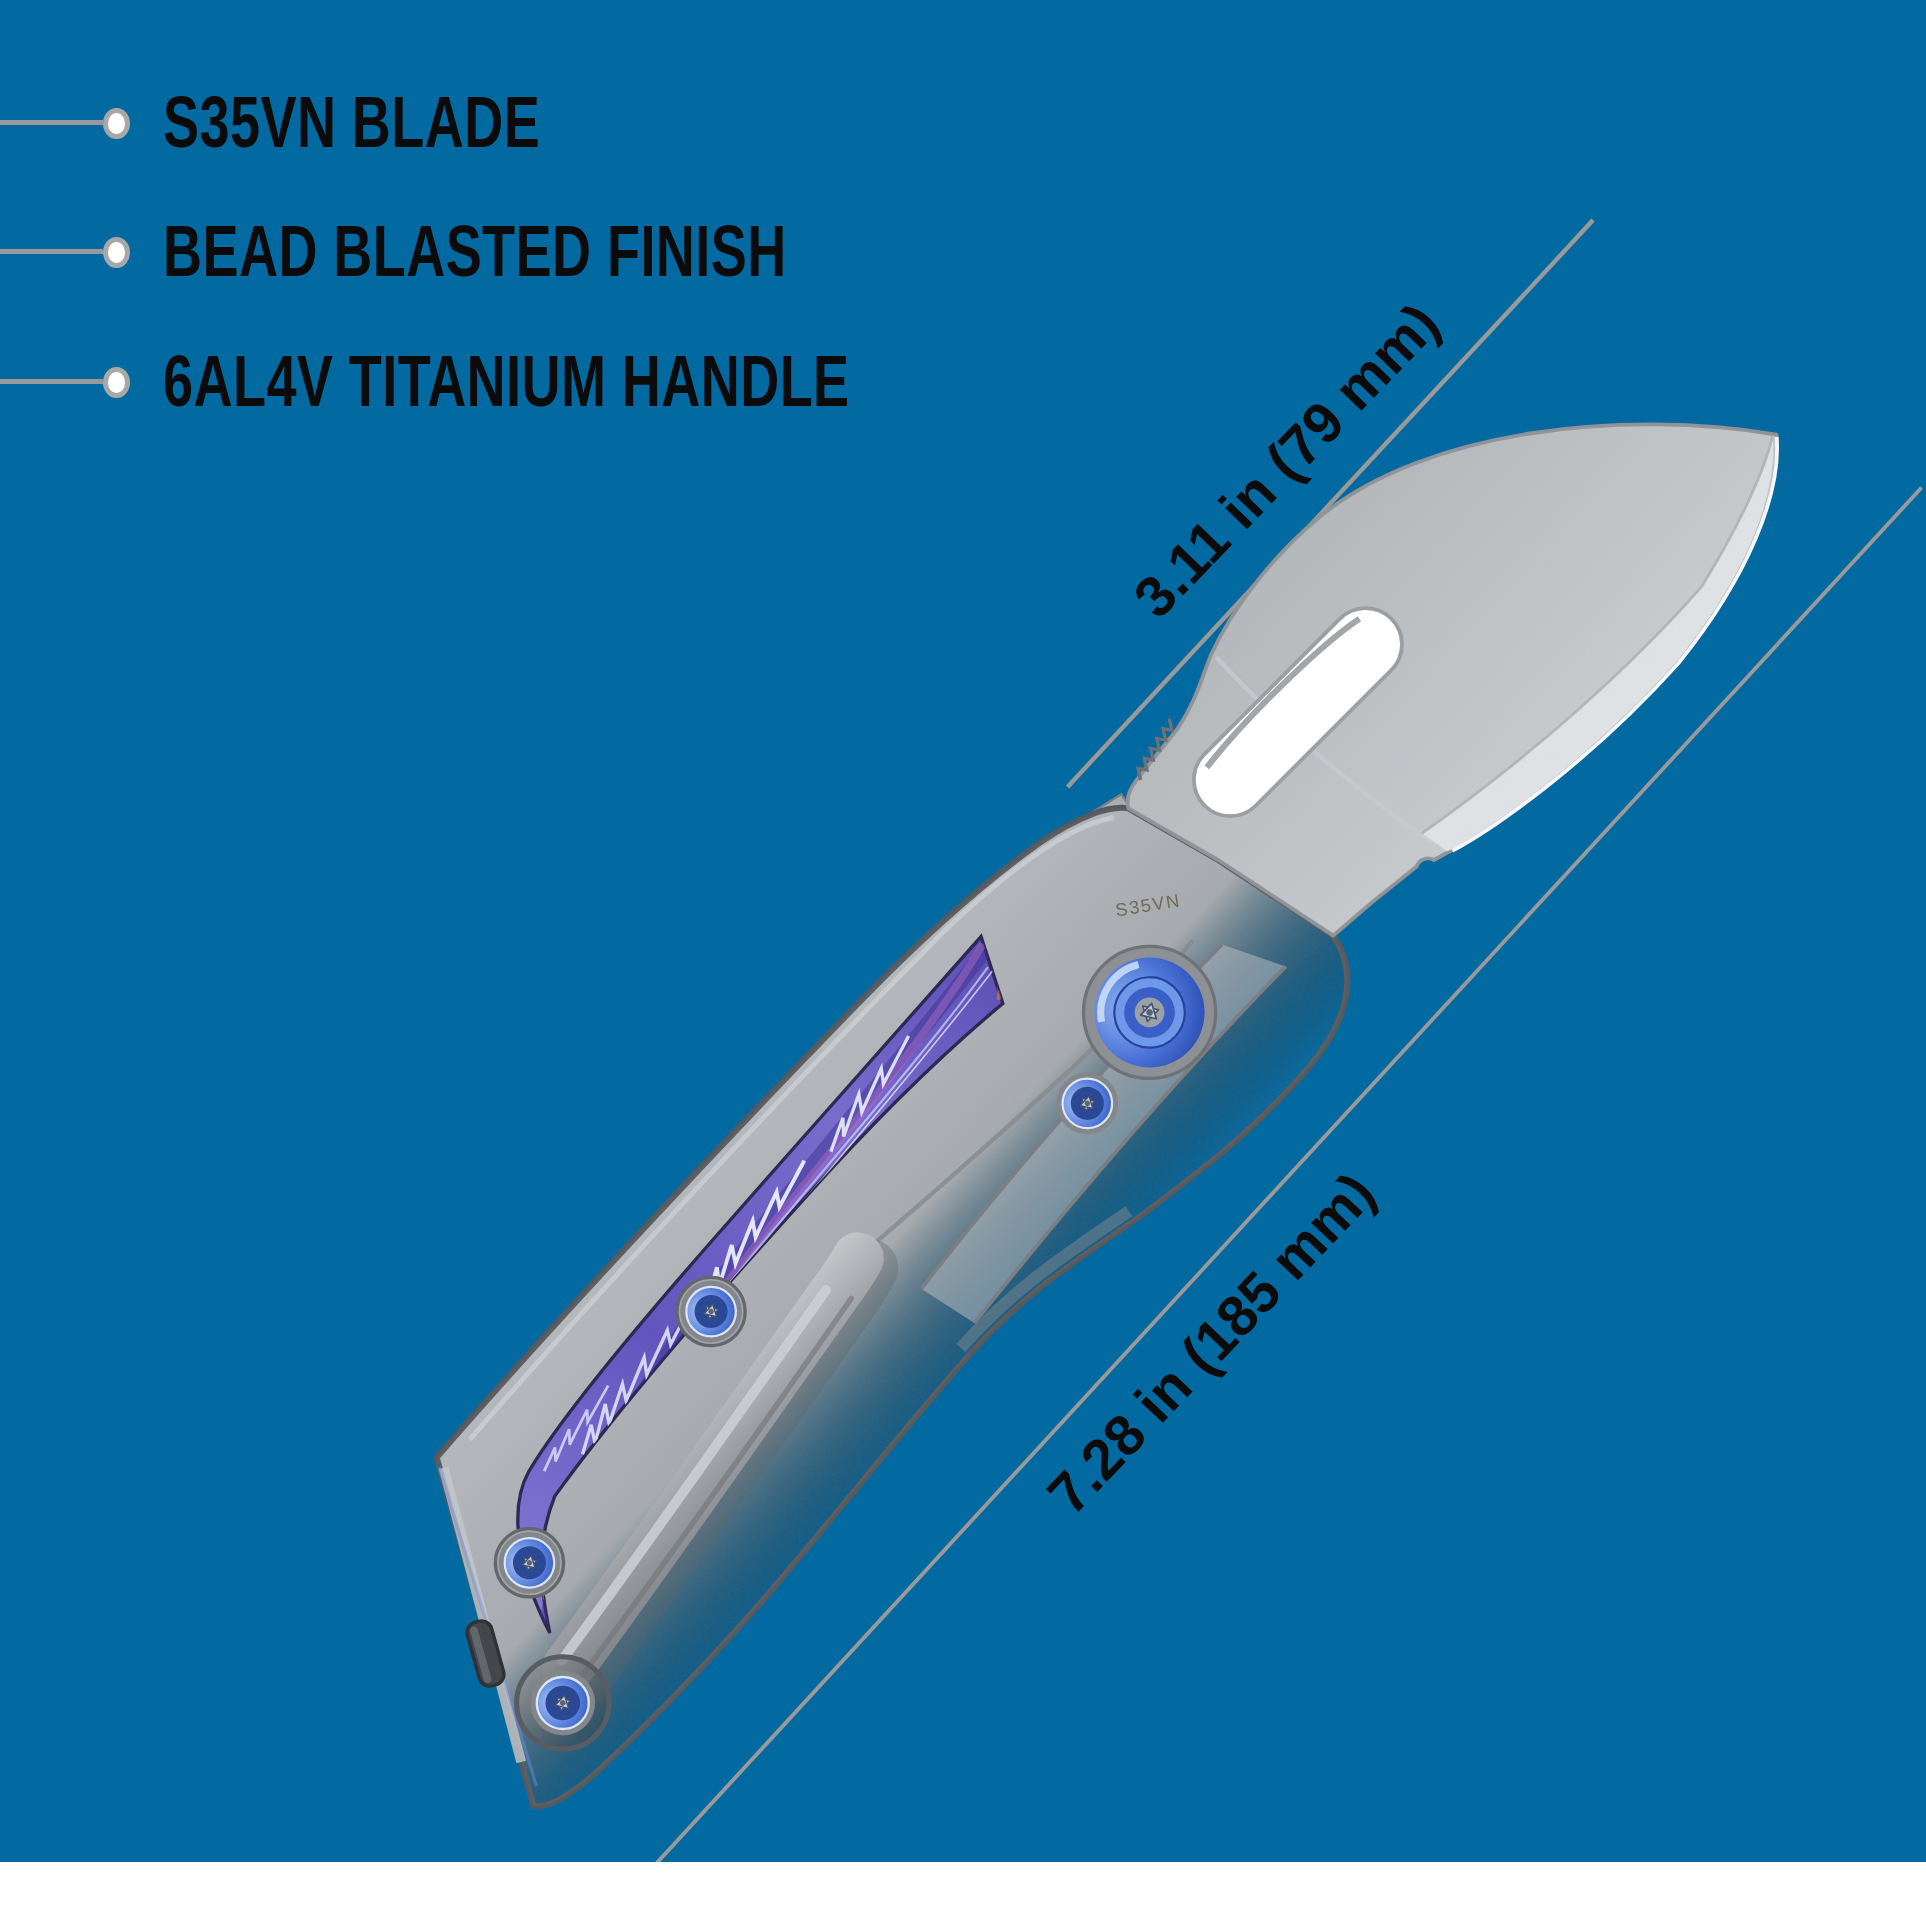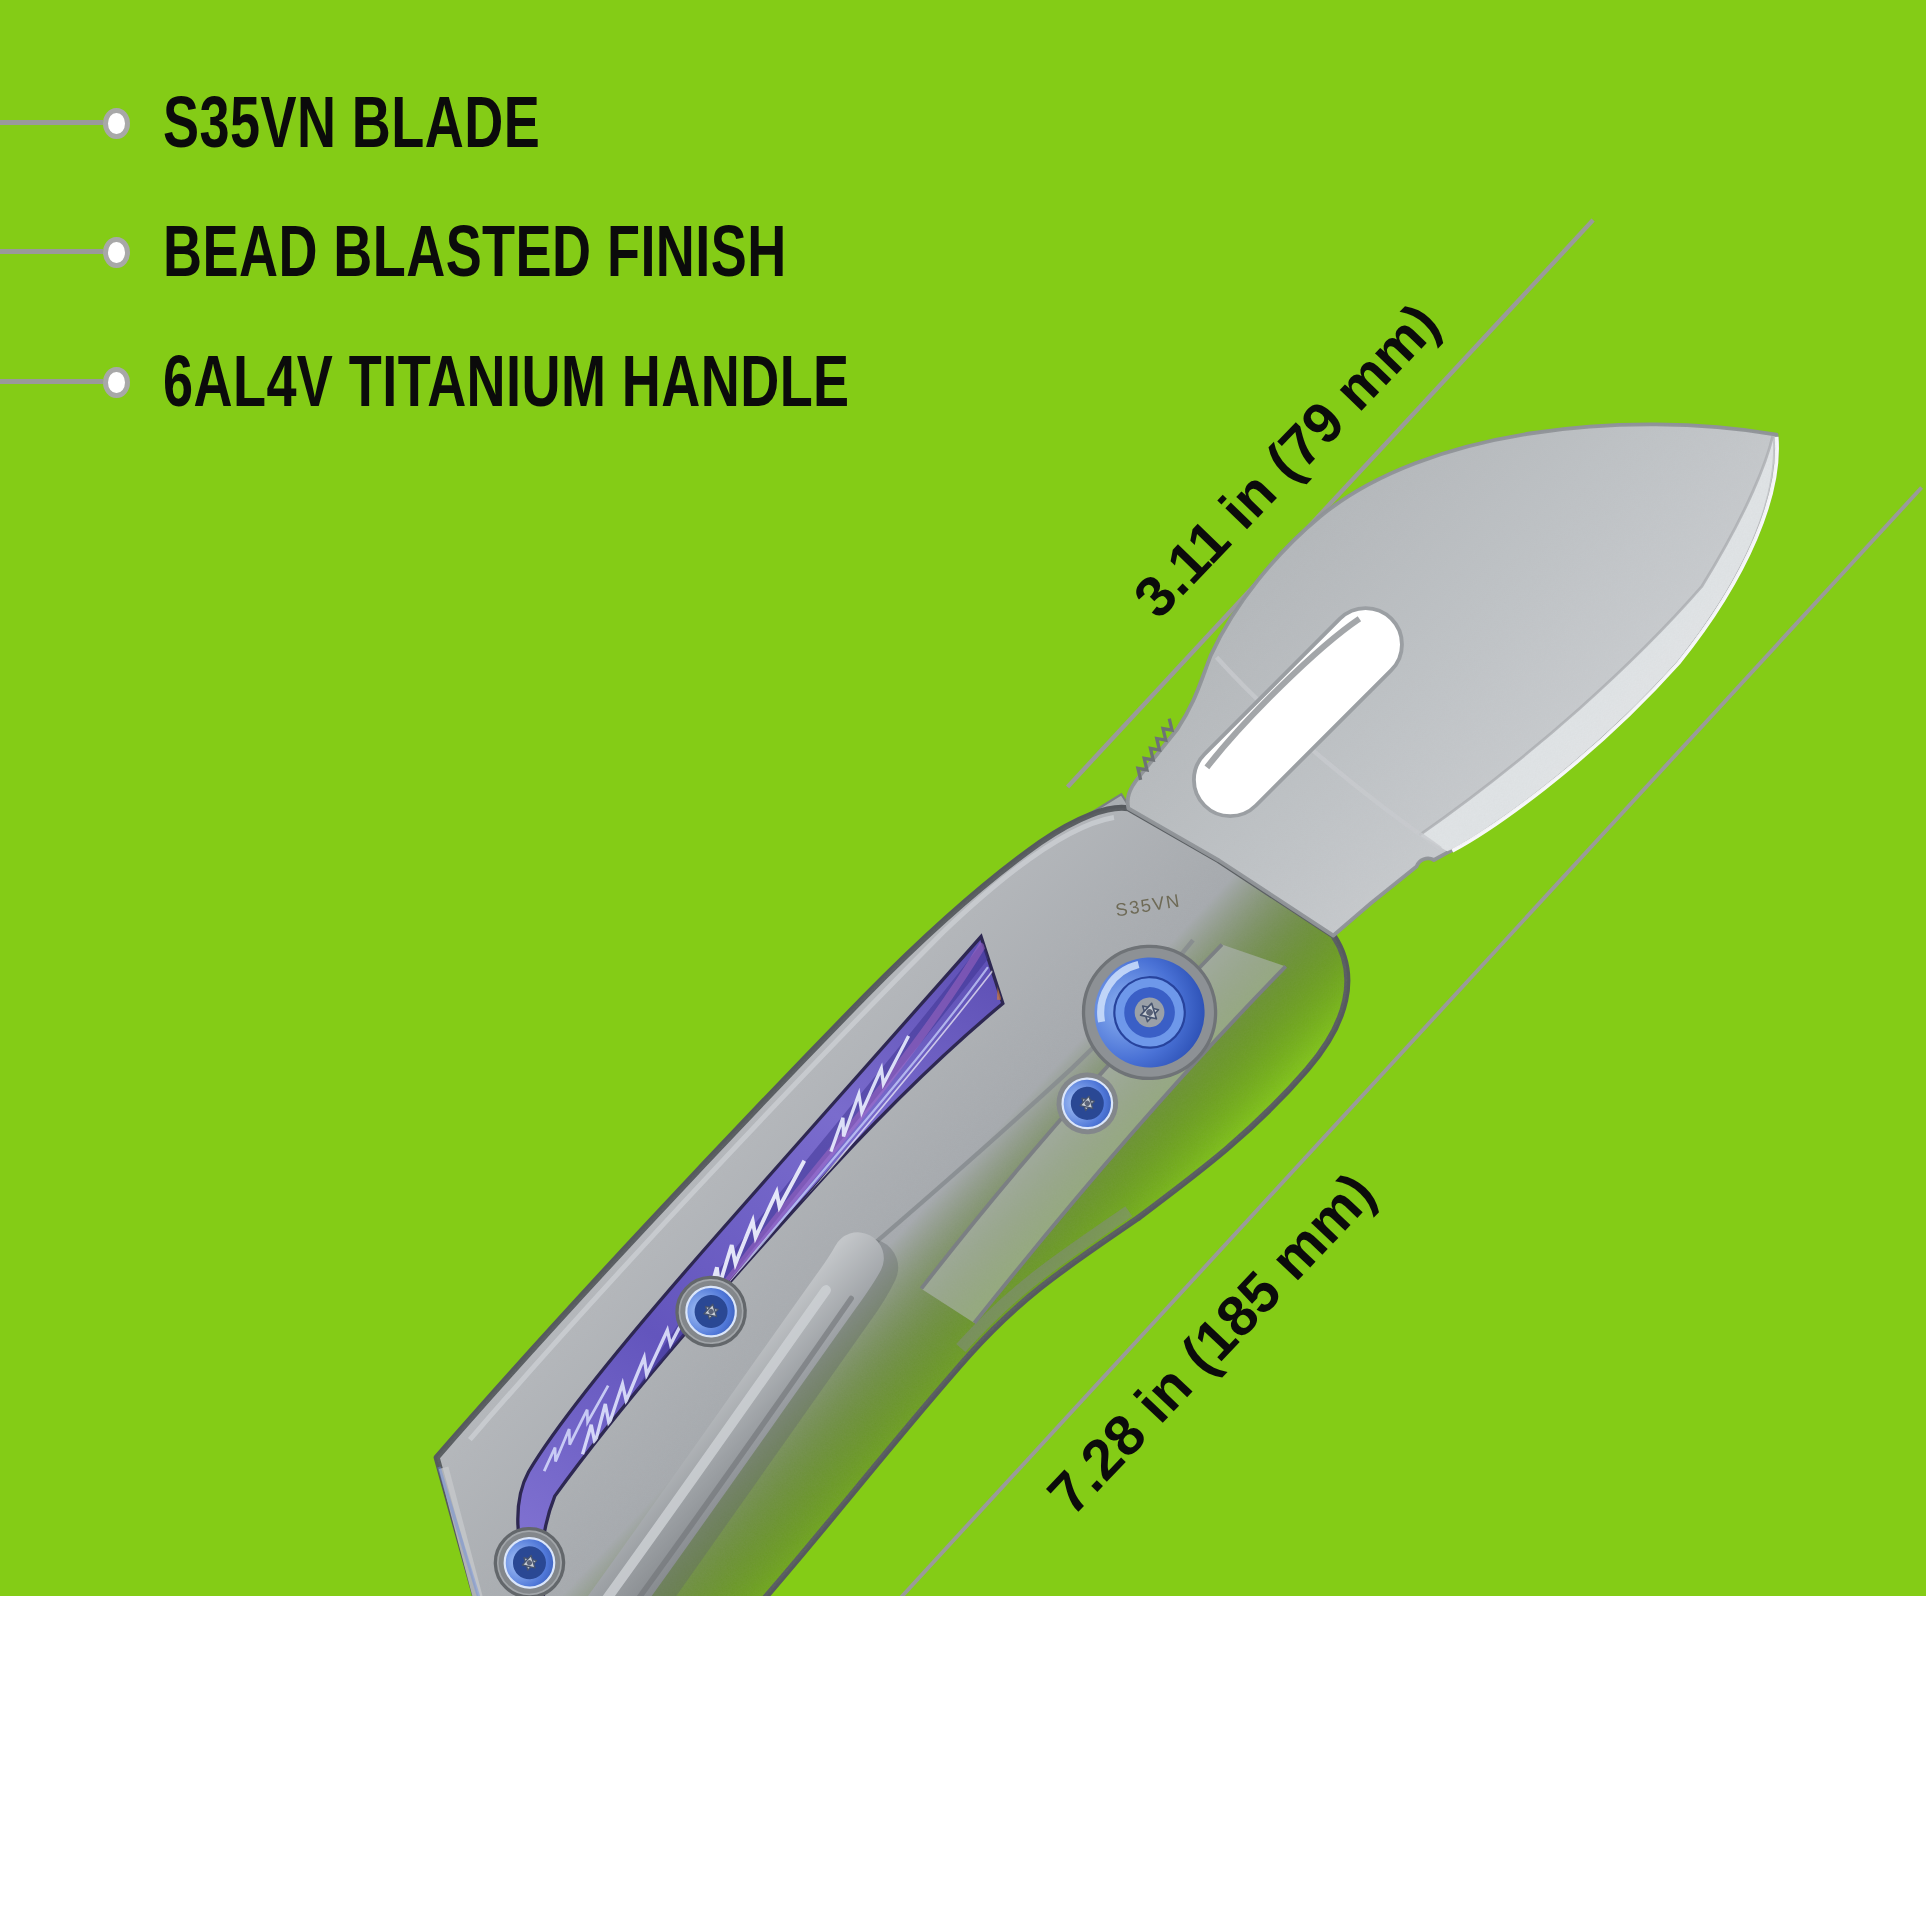--- a/index.html
+++ b/index.html
@@ -1,16 +1,16 @@
 <!DOCTYPE html>
 <html style="font-size:8.8px"><head>
 <meta charset="utf-8">
 <style>
   html,body{margin:0;padding:0;background:#ffffff;}
-  #stage{position:relative;width:1926px;height:1596px;background:#84cc16;overflow:hidden;
+  #stage{position:relative;width:1926px;height:1862px;background:#0369a1;overflow:hidden;
          font-family:"Liberation Sans", sans-serif;text-align:right;}
   .feature-row{position:absolute;left:0;}
   .callout-line{position:absolute;left:0;width:103px;height:5px;background:#9a9a9a;}
   .callout-dot{position:absolute;width:16.5px;height:21px;border:5.5px solid #a8a8a8;border-radius:50%;
                background:#ffffff;}
   .feature-label{position:absolute;left:163px;font-size:73px;font-weight:700;color:#0b0b0b;
                  line-height:92px;white-space:nowrap;letter-spacing:0.6px;
                  transform:scaleX(0.74);transform-origin:left center;}
   .dim-label{position:absolute;font-size:57px;font-weight:700;color:#0b0b0b;white-space:nowrap;}
   #dim-blade{left:1286px;top:460px;transform:translate(-50%,-50%) rotate(-46deg);}

